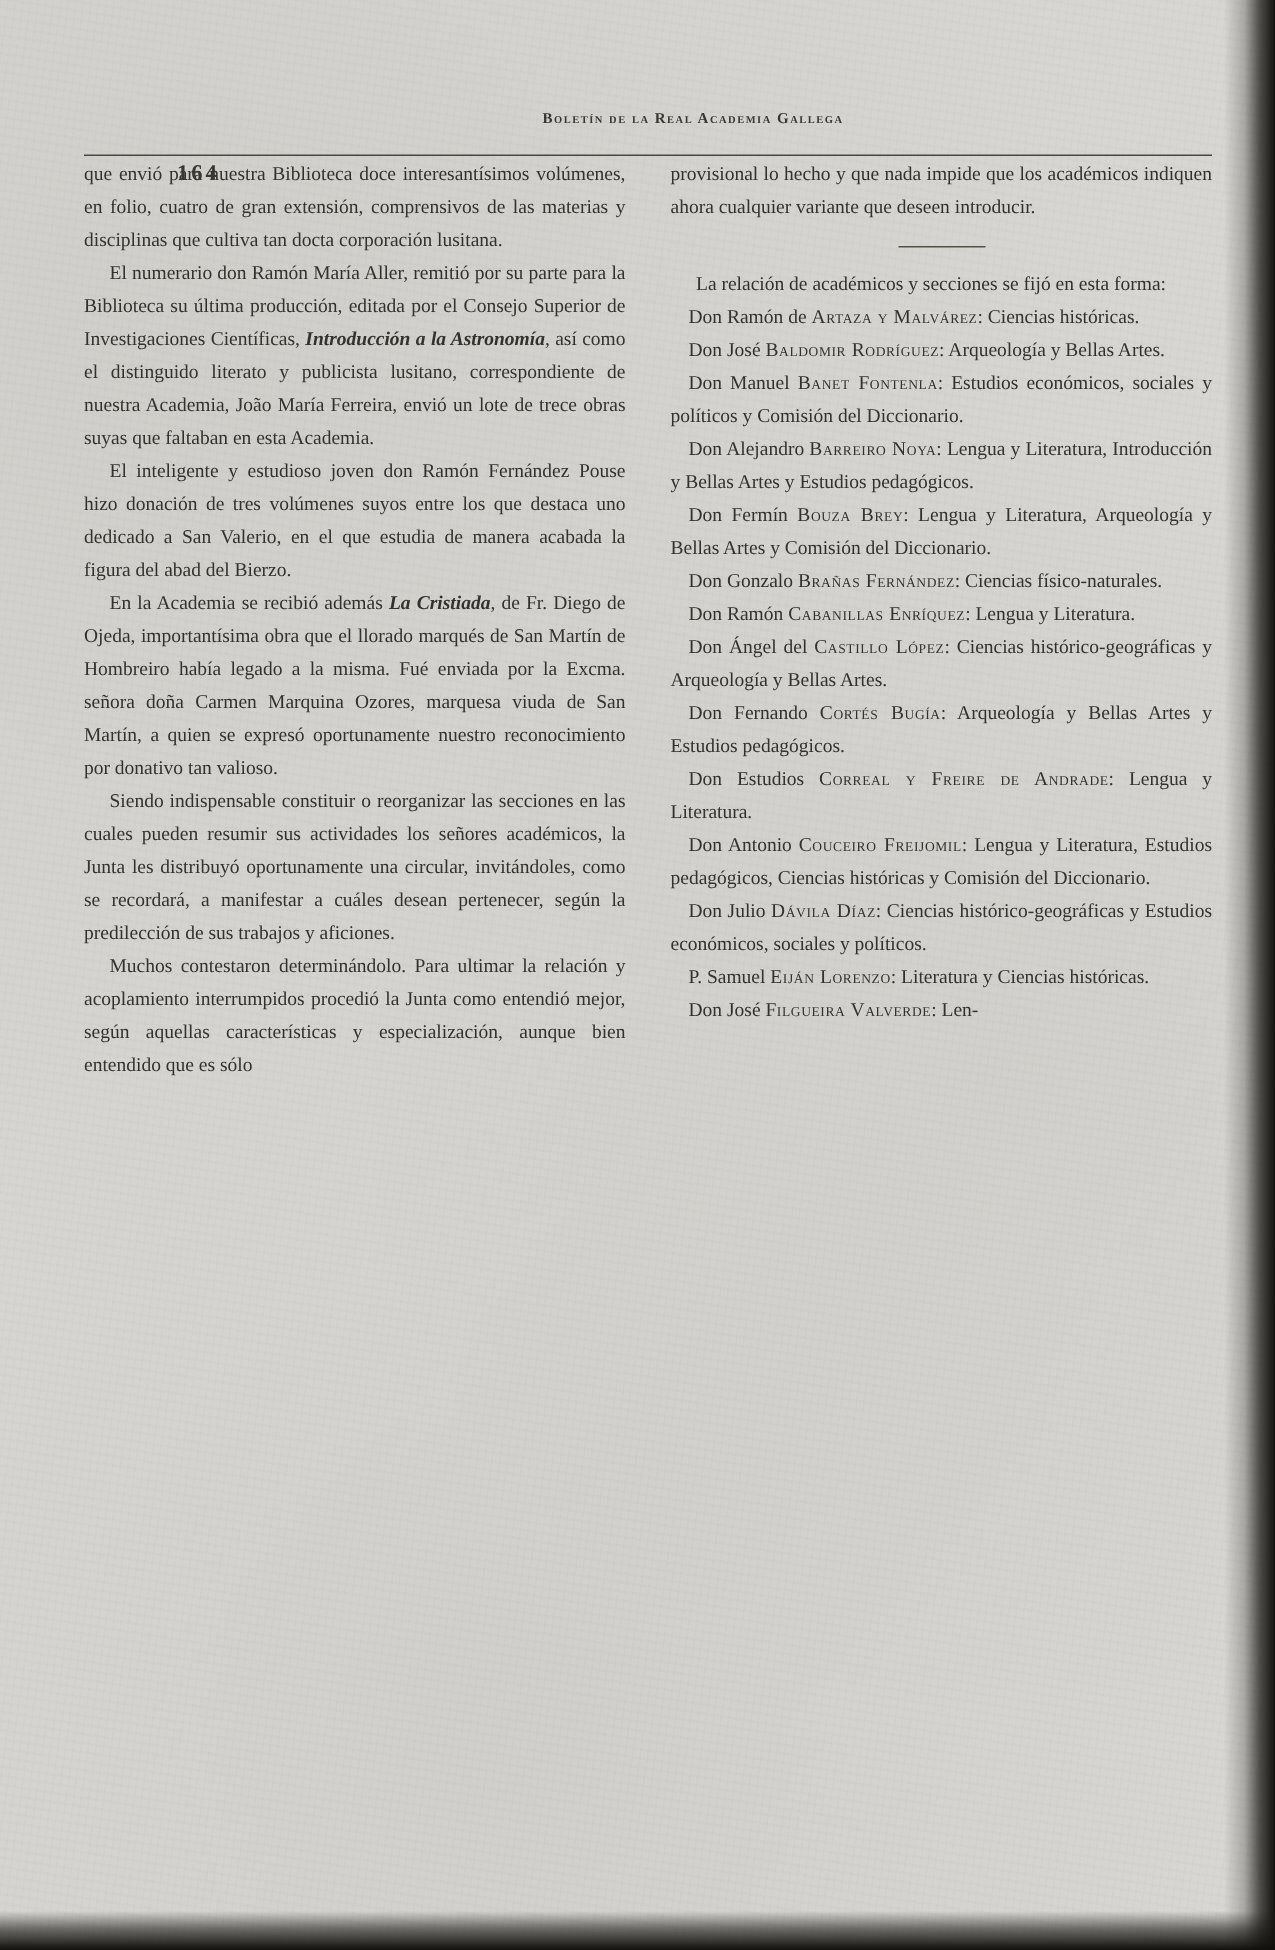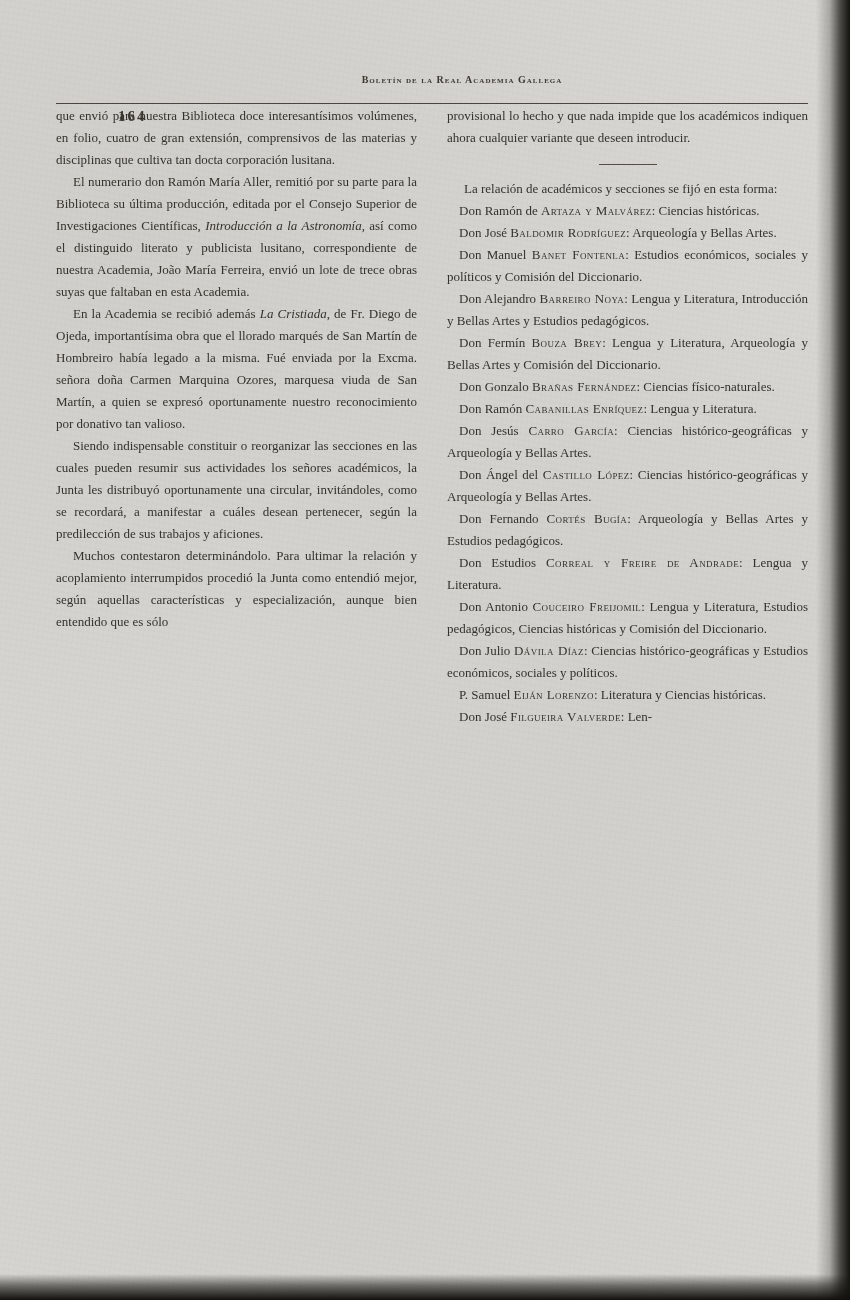--- a/index.html
+++ b/index.html
@@ -69,21 +69,21 @@
     hyphens: auto;
   }
   .col { width: 361px; }
   .col p { margin: 0; text-indent: 17px; }
   .col p.noindent { text-indent: 0; }
   .col p.entry { text-indent: 12px; }
   .sc {
     font-variant: small-caps;
     letter-spacing: 0.4px;
   }
-  i { font-style: italic; }
+  i { font-style: italic; font-weight: bold; }
   .section-divider {
     width: 58px;
     border: 0;
     border-top: 1.4px solid #514e46;
     margin: 15px auto 13px auto;
   }
   .scan-shadow-right {
     position: absolute;
     top: 0;
     right: 0;
@@ -119,38 +119,38 @@
       <span class="pagenum">164</span>
       <span class="journal-title">Boletín de la Real Academia Gallega</span>
     </header>
     <hr class="header-rule">
 
     <div class="columns">
 
       <div class="col">
         <p class="noindent">que envió para nuestra Biblioteca doce interesantísimos volúmenes, en folio, cuatro de gran extensión, comprensivos de las materias y disciplinas que cultiva tan docta corporación lusitana.</p>
         <p><span>El numerario don Ramón María Aller, remitió por su parte para la Biblioteca su última producción, editada por el Consejo Superior de Investigaciones Científicas, </span><i>Introducción a la Astronomía</i><span>, así como el distinguido literato y publicista lusitano, correspondiente de nuestra Academia, João María Ferreira, envió un lote de trece obras suyas que faltaban en esta Academia.</span></p>
+        <p>El inteligente y estudioso joven don Ramón Fernández Pouse hizo donación de tres volúmenes suyos entre los que destaca uno dedicado a San Valerio, en el que estudia de manera acabada la figura del abad del Bierzo.</p>
         <p><span>En la Academia se recibió además </span><i>La Cristiada</i><span>, de Fr. Diego de Ojeda, importantísima obra que el llorado marqués de San Martín de Hombreiro había legado a la misma. Fué enviada por la Excma. señora doña Carmen Marquina Ozores, marquesa viuda de San Martín, a quien se expresó oportunamente nuestro reconocimiento por donativo tan valioso.</span></p>
         <p>Siendo indispensable constituir o reorganizar las secciones en las cuales pueden resumir sus actividades los señores académicos, la Junta les distribuyó oportunamente una circular, invitándoles, como se recordará, a manifestar a cuáles desean pertenecer, según la predilección de sus trabajos y aficiones.</p>
         <p>Muchos contestaron determinándolo. Para ultimar la relación y acoplamiento interrumpidos procedió la Junta como entendió mejor, según aquellas características y especialización, aunque bien entendido que es sólo</p>
       </div>
 
       <div class="col">
         <p class="noindent">provisional lo hecho y que nada impide que los académicos indiquen ahora cualquier variante que deseen introducir.</p>
         <hr class="section-divider">
         <p>La relación de académicos y secciones se fijó en esta forma:</p>
 
         <p class="entry"><span>Don Ramón de </span><span class="sc">Artaza y Malvárez</span><span>: Ciencias históricas.</span></p>
         <p class="entry"><span>Don José </span><span class="sc">Baldomir Rodríguez</span><span>: Arqueología y Bellas Artes.</span></p>
         <p class="entry"><span>Don Manuel </span><span class="sc">Banet Fontenla</span><span>: Estudios económicos, sociales y políticos y Comisión del Diccionario.</span></p>
         <p class="entry"><span>Don Alejandro </span><span class="sc">Barreiro Noya</span><span>: Lengua y Literatura, Introducción y Bellas Artes y Estudios pedagógicos.</span></p>
         <p class="entry"><span>Don Fermín </span><span class="sc">Bouza Brey</span><span>: Lengua y Literatura, Arqueología y Bellas Artes y Comisión del Diccionario.</span></p>
         <p class="entry"><span>Don Gonzalo </span><span class="sc">Brañas Fernández</span><span>: Ciencias físico-naturales.</span></p>
         <p class="entry"><span>Don Ramón </span><span class="sc">Cabanillas Enríquez</span><span>: Lengua y Literatura.</span></p>
-        <p class="entry"><span>Don Jesús </span><span class="sc">Carro García</span><span>: Ciencias histórico-geográficas y Arqueología y Bellas Artes.</span></p>
         <p class="entry"><span>Don Ángel del </span><span class="sc">Castillo López</span><span>: Ciencias histórico-geográficas y Arqueología y Bellas Artes.</span></p>
         <p class="entry"><span>Don Fernando </span><span class="sc">Cortés Bugía</span><span>: Arqueología y Bellas Artes y Estudios pedagógicos.</span></p>
         <p class="entry"><span>Don Estudios </span><span class="sc">Correal y Freire de Andrade</span><span>: Lengua y Literatura.</span></p>
         <p class="entry"><span>Don Antonio </span><span class="sc">Couceiro Freijomil</span><span>: Lengua y Literatura, Estudios pedagógicos, Ciencias históricas y Comisión del Diccionario.</span></p>
         <p class="entry"><span>Don Julio </span><span class="sc">Dávila Díaz</span><span>: Ciencias histórico-geográficas y Estudios económicos, sociales y políticos.</span></p>
         <p class="entry"><span>P. Samuel </span><span class="sc">Eiján Lorenzo</span><span>: Literatura y Ciencias históricas.</span></p>
         <p class="entry"><span>Don José </span><span class="sc">Filgueira Valverde</span><span>: Len-</span></p>
       </div>
 
     </div>

